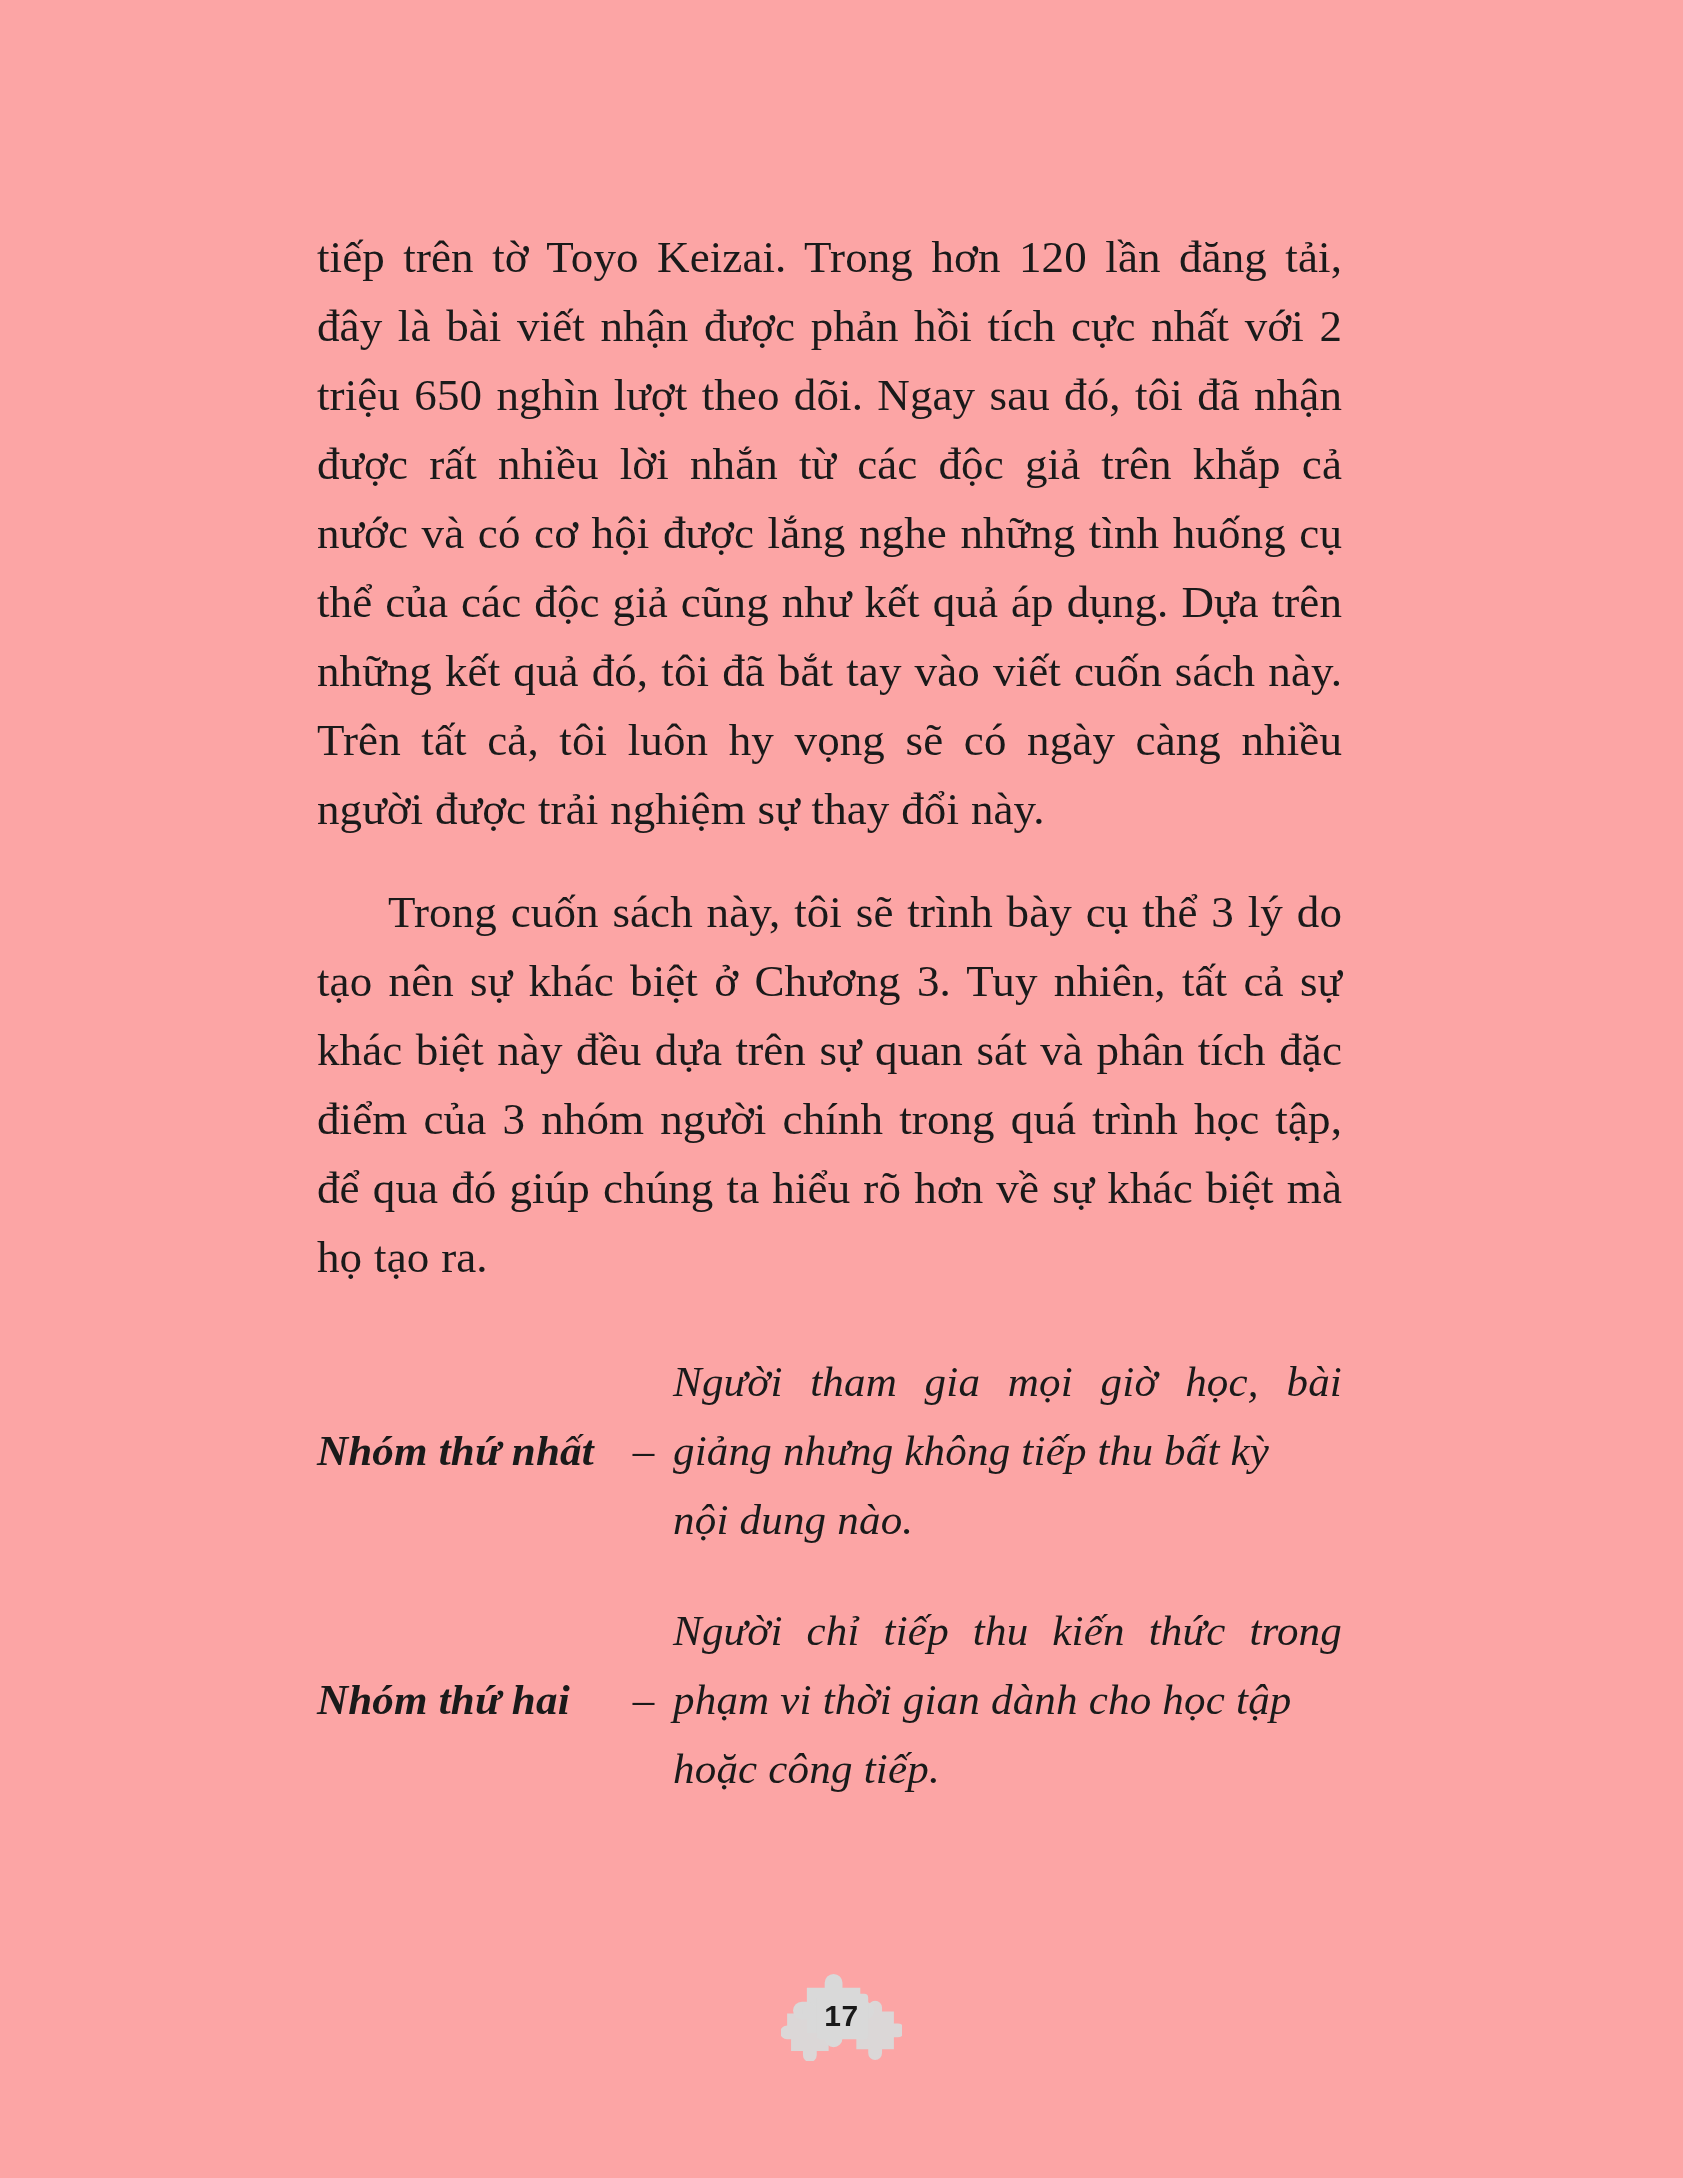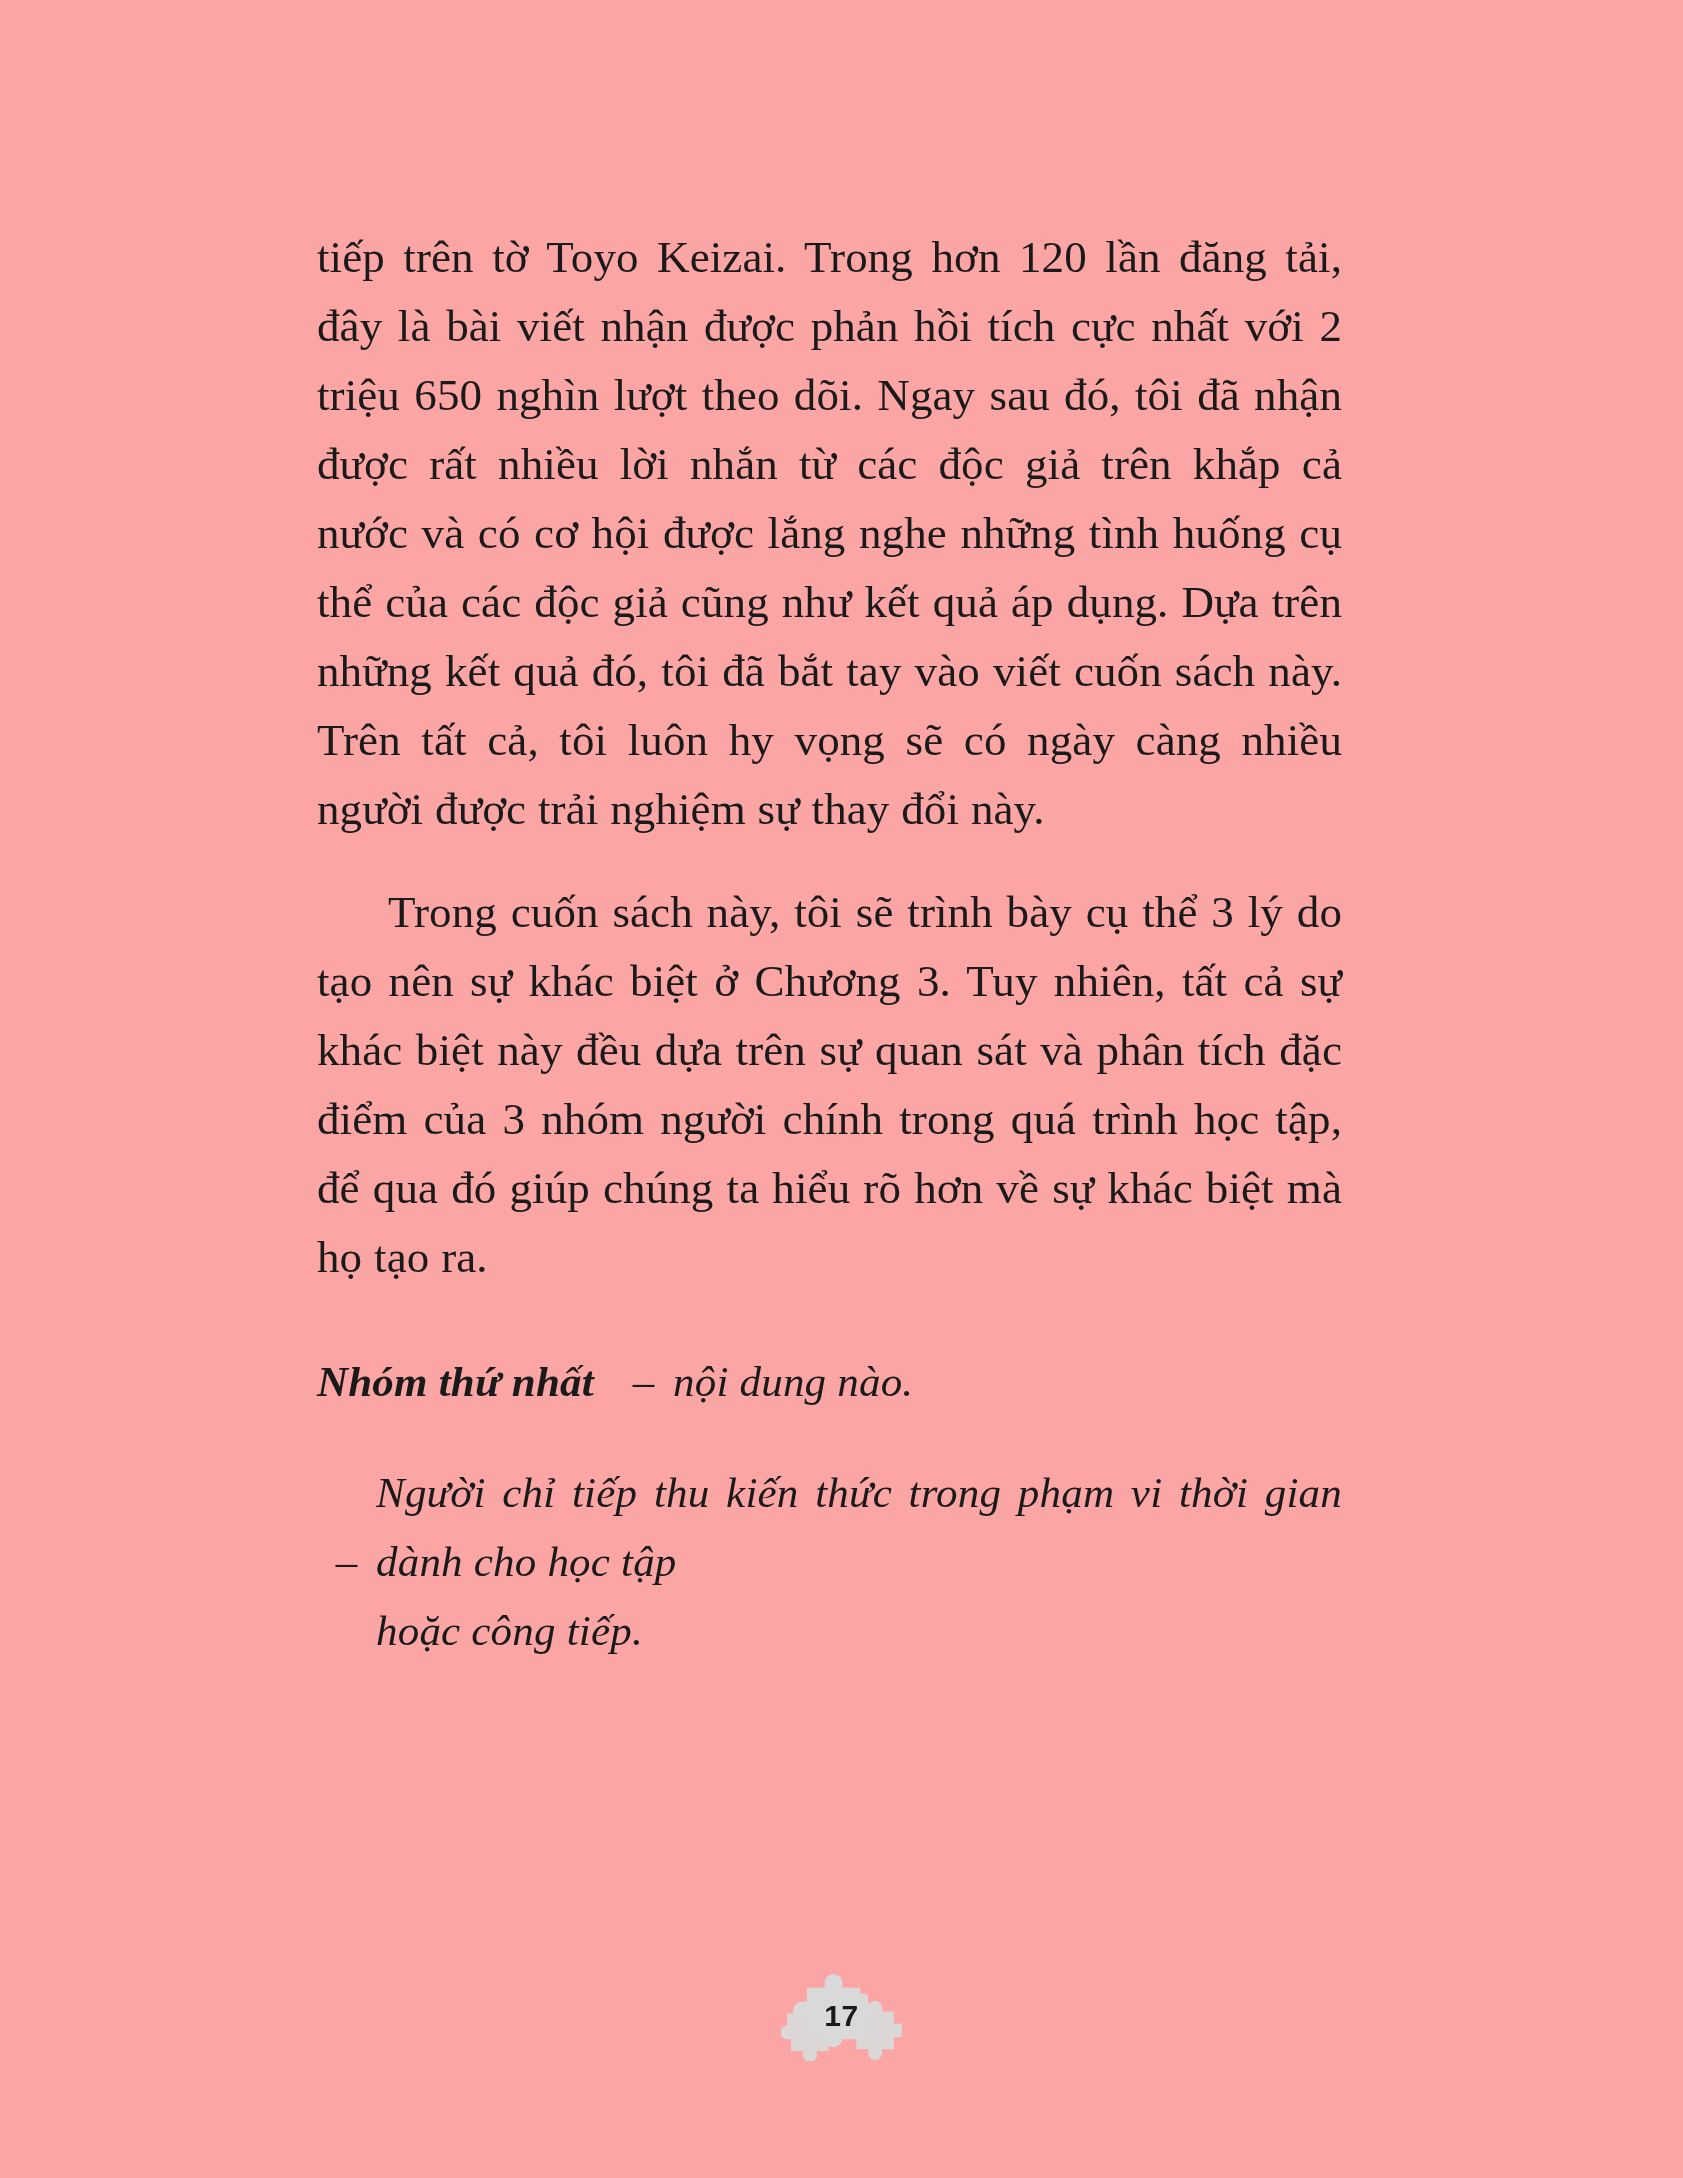--- a/index.html
+++ b/index.html
@@ -122,24 +122,25 @@
 
     <p class="para"><span>tiếp trên tờ Toyo Keizai. Trong hơn 120 lần đăng tải, đây là bài viết nhận được phản hồi tích cực nhất với 2 triệu 650 nghìn lượt theo dõi. Ngay sau đó, tôi đã nhận được rất nhiều lời nhắn từ các độc giả trên khắp cả nước và có cơ hội được lắng nghe những tình huống cụ thể của các độc giả cũng như kết quả áp dụng. Dựa trên những kết quả đó, tôi đã bắt tay vào viết cuốn sách này. Trên tất cả, tôi luôn hy vọng sẽ có ngày càng nhiều người được trải nghiệm sự thay đổi này.</span></p>
 
     <p class="para"><span class="indent"></span><span>Trong cuốn sách này, tôi sẽ trình bày cụ thể 3 lý do tạo nên sự khác biệt ở Chương 3. Tuy nhiên, tất cả sự khác biệt này đều dựa trên sự quan sát và phân tích đặc điểm của 3 nhóm người chính trong quá trình học tập, để qua đó giúp chúng ta hiểu rõ hơn về sự khác biệt mà họ tạo ra.</span></p>
 
     <div class="groups">
 
       <div class="group-row">
         <div class="group-label">Nhóm thứ nhất</div>
         <div class="group-dash">–</div>
-        <div class="group-desc"><span class="lastline">nội dung nào.</span></div>
+        <div class="group-desc"><span>Người tham gia mọi giờ học, bài giảng nhưng không tiếp thu bất kỳ</span><span class="lastline">nội dung nào.</span></div>
       </div>
 
       <div class="group-row">
+        <div class="group-label">Nhóm thứ hai</div>
         <div class="group-dash">–</div>
         <div class="group-desc"><span>Người chỉ tiếp thu kiến thức trong phạm vi thời gian dành cho học tập</span><span class="lastline">hoặc công tiếp.</span></div>
       </div>
 
     </div>
   </div>
 
   <div class="footer">
     <div class="page-badge">
       <svg width="121" height="91" viewBox="0 0 122 92" aria-hidden="true">

